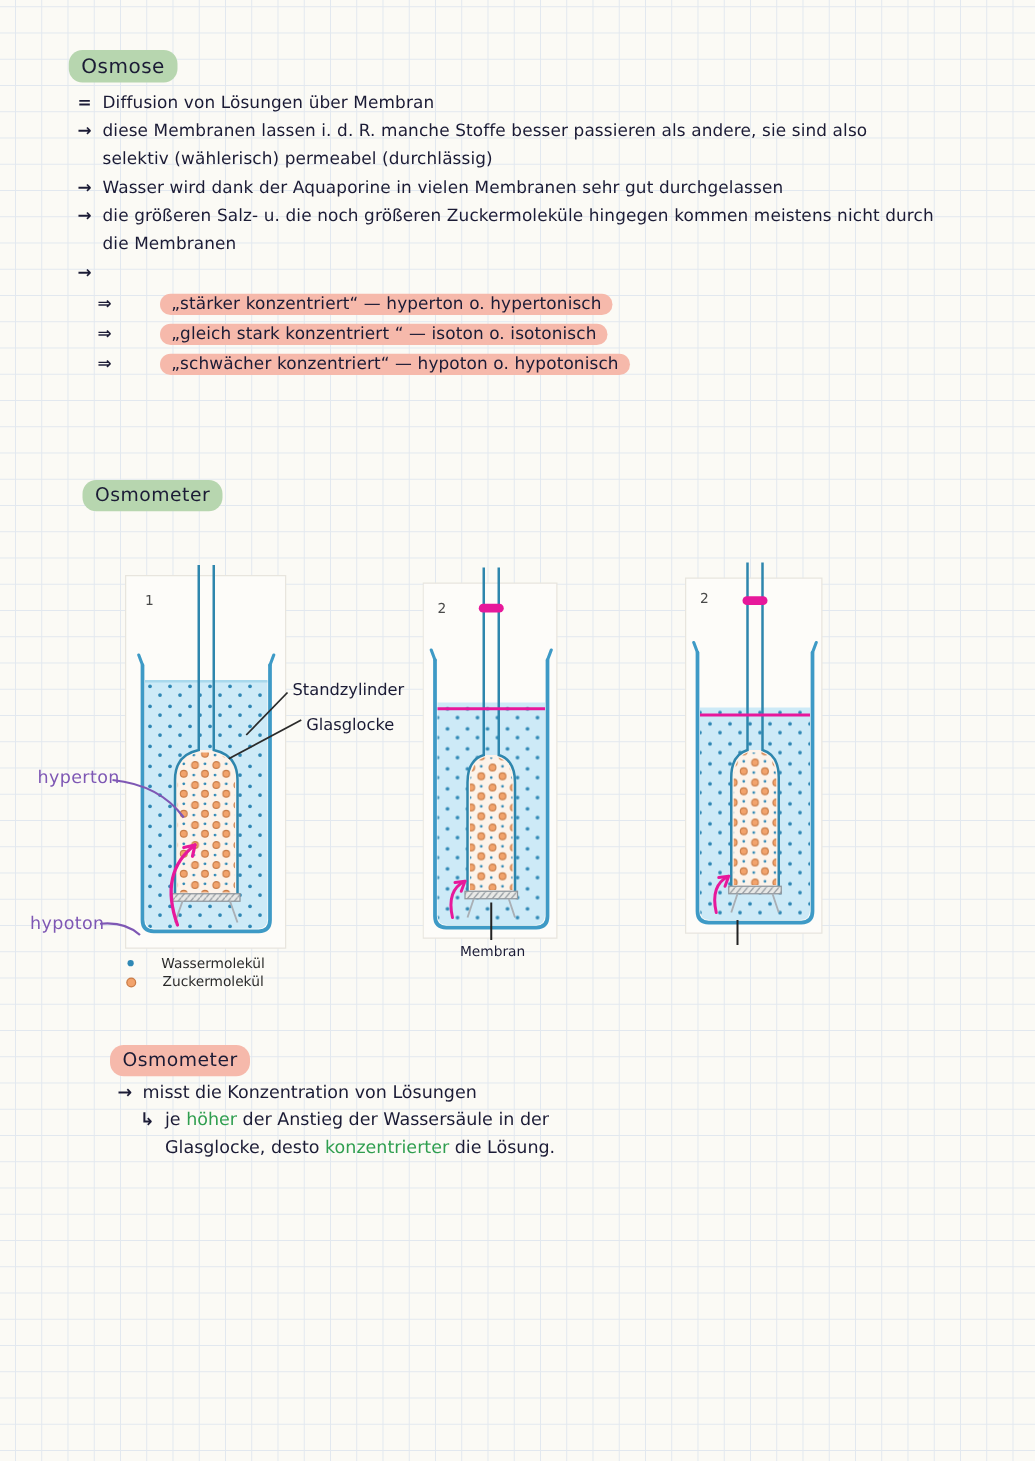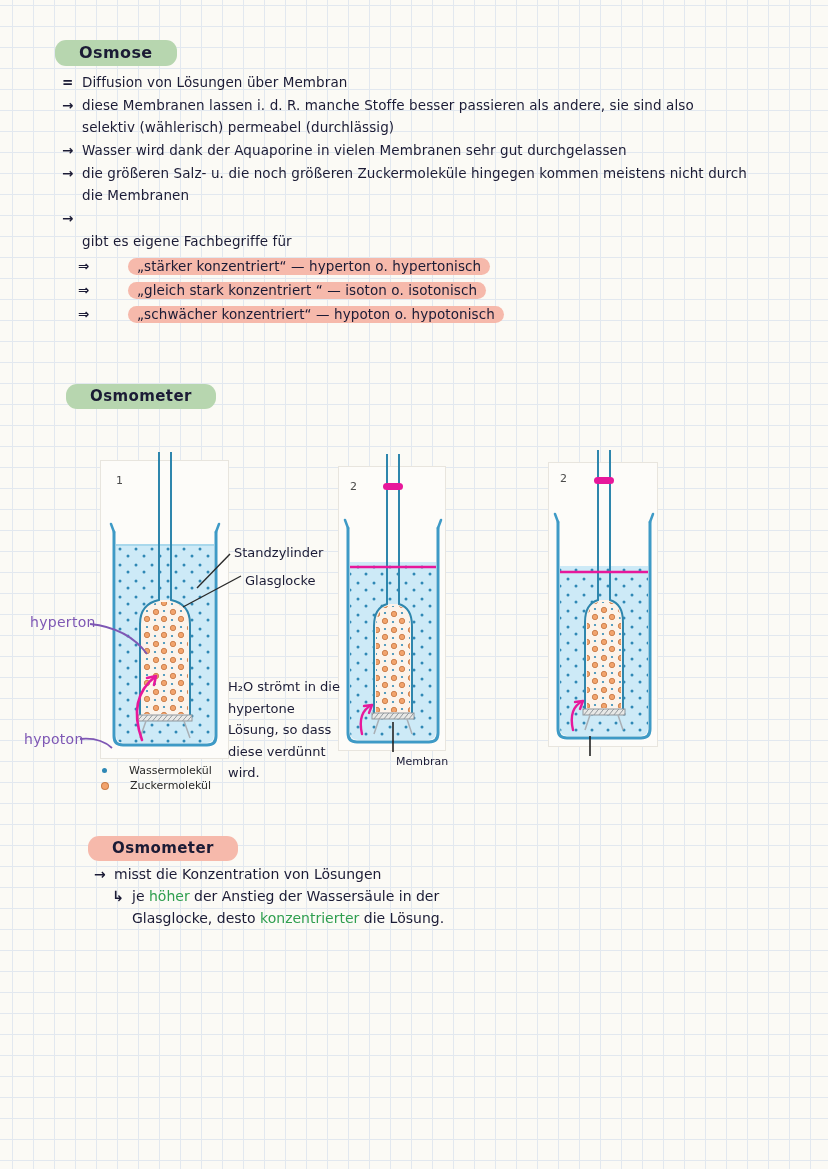--- a/index.html
+++ b/index.html
@@ -9,21 +9,21 @@
     background-color:#fbfaf5;
     background-image:
       linear-gradient(to right, #e2e8ef 1px, transparent 1px),
       linear-gradient(to bottom, #e2e8ef 1px, transparent 1px);
     background-size:21px 21px;
     background-position:12px 5px;
     font-family:"DejaVu Sans","Liberation Sans",sans-serif;
     color:#1b1b35;
   }
   .abs { position:absolute; }
-  .pill { display:inline-block; border-radius:11px; padding:3px 24px 4px; font-weight:bold; font-size:16px; letter-spacing:0.4px; }
+  .pill { display:inline-block; border-radius:11px; padding:3px 10px 4px; font-weight:normal; font-size:16px; letter-spacing:0.4px; }
   .pill.green { background:#b7d6af; }
   .pill.pink  { background:#f6b9ab; }
   .notes { font-size:13.5px; letter-spacing:0.1px; width:760px; }
   .nline { display:flex; align-items:flex-start; min-height:22.7px; }
   .nline .marker { flex:0 0 20px; font-weight:bold; }
   .nline .txt { white-space:nowrap; }
   .terms { margin-left:16px; margin-top:2px; }
   .tline { display:flex; align-items:flex-start; min-height:23px; margin-bottom:1px; }
   .tline .marker { flex:0 0 24px; font-weight:bold; }
   .hl { background:#f6b9ab; border-radius:9px; padding:0 9px 1px; white-space:nowrap;margin-left:26px; }
@@ -70,24 +70,20 @@
     <div class="nline">
         <span class="marker">→</span>
         <span class="txt">die größeren Salz- u. die noch größeren Zuckermoleküle hingegen kommen meistens nicht durch</span>
       </div>
     <div class="nline">
         <span class="marker"></span>
         <span class="txt">die Membranen</span>
       </div>
     <div class="nline">
         <span class="marker">→</span>
-      </div>
-    <div class="nline">
-        <span class="marker"></span>
-        <span class="txt">gibt es eigene Fachbegriffe für</span>
       </div>
     <div class="terms">
       <div class="tline">
           <span class="marker">⇒</span>
           <span class="hl">„stärker konzentriert“ — hyperton o. hypertonisch</span>
         </div>
       <div class="tline">
           <span class="marker">⇒</span>
           <span class="hl">„gleich stark konzentriert “ — isoton o. isotonisch</span>
         </div>
@@ -182,22 +178,21 @@
     <path d="M90,184 Q128,188 147,214" stroke="#7e57b4" stroke-width="1.8" fill="none"></path>
     <path d="M80,299 Q100,297 112,308" stroke="#7e57b4" stroke-width="1.8" fill="none"></path>
     <path d="M393,282 L393,312" stroke="#222222" stroke-width="1.6" fill="none"></path>
     <path d="M590,296 L590,316" stroke="#222222" stroke-width="1.6" fill="none"></path>
   </svg>
 
   <div class="abs lbl" style="left:234px;top:545px;">Standzylinder</div>
   <div class="abs lbl" style="left:245px;top:573px;">Glasglocke</div>
   <div class="abs purple" style="left:30px;top:614px;">hyperton</div>
   <div class="abs purple" style="left:24px;top:731px;">hypoton</div>
-  <div class="abs small" style="left:368px;top:755px;margin-left:28px;">Membran</div>
-  <div class="abs caption" style="left:228px;top:676px;">H₂O strömt in die hypertone Lösung, so dass diese verdünnt wird.</div>
+  <div class="abs small" style="left:368px;top:755px;">Membran</div>
 
   <div class="abs" style="left:102px;top:763px;">
     <div class="legend-row">
       <span class="dot water"></span>
       <span>Wassermolekül</span>
     </div>
     <div class="legend-row">
       <span class="dot sugar"></span>
       <span>Zuckermolekül</span>
     </div>

